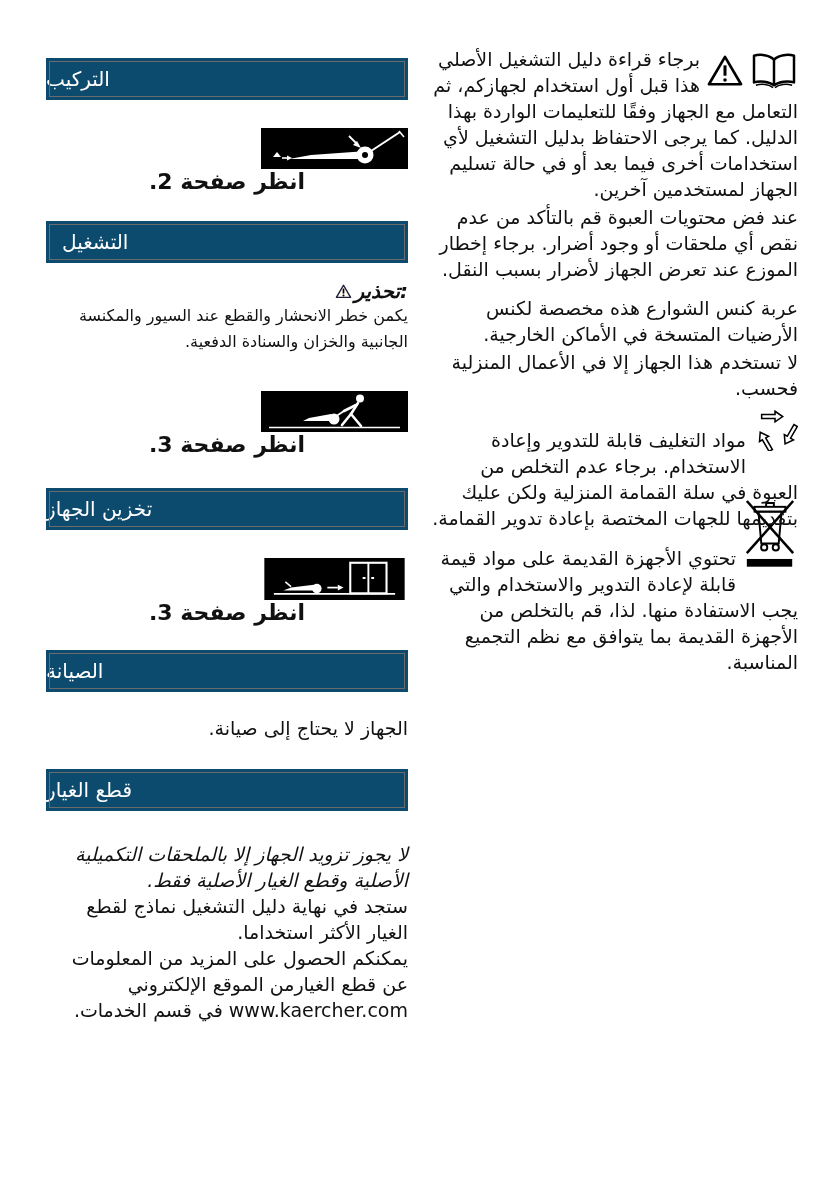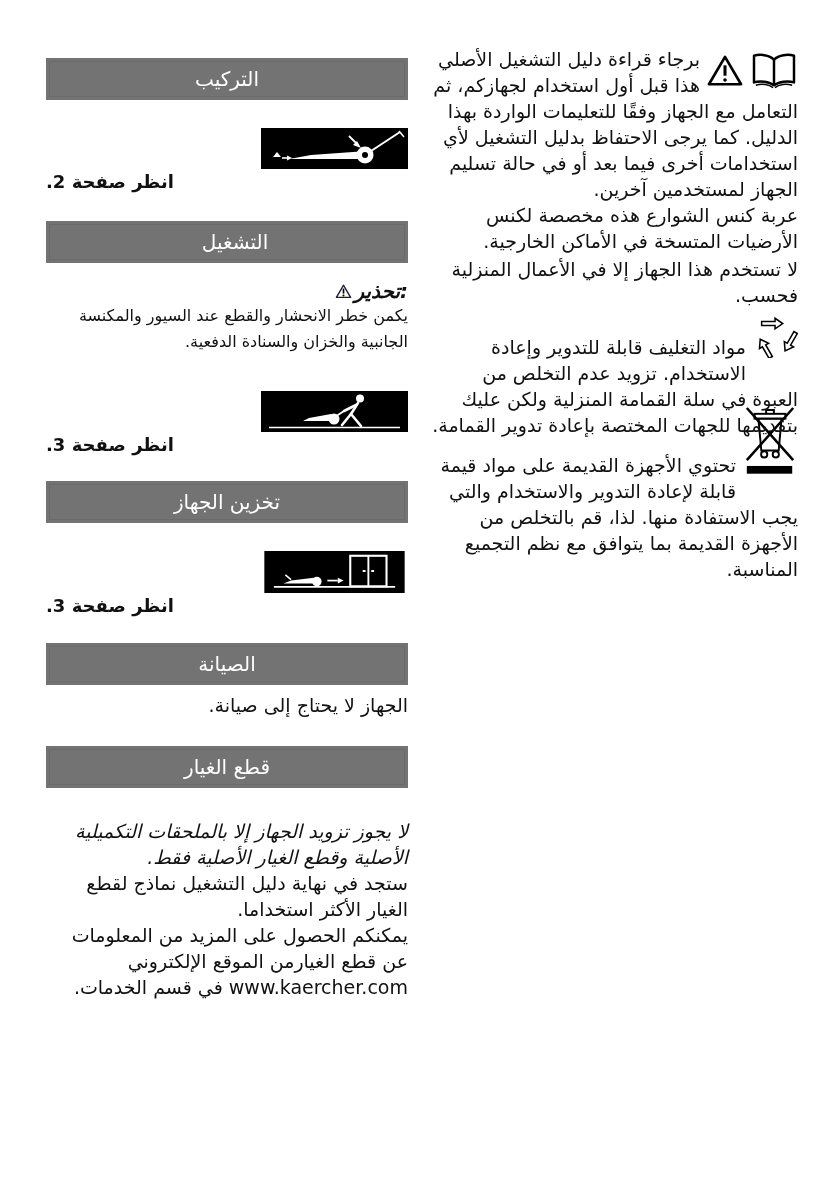--- a/index.html
+++ b/index.html
@@ -7,63 +7,63 @@
     position:relative; width:840px; height:1190px; margin:0 auto;
     background:#ffffff; color:#111;
     font-family:"DejaVu Sans","Liberation Sans",sans-serif;
     overflow:hidden;
   }
   .col { position:absolute; direction:rtl; }
   .col-left  { left:46px;  top:58px; width:362px; }
   .col-right { left:432px; top:38px; width:366px; }
 
   .sec-bar {
-    position:relative; height:42px; background:#737373; color:#fff;
-    display:flex; align-items:center; justify-content:center;
+    position:relative; height:42px; background:#0c4a6e; color:#fff;
+    display:flex; align-items:center; justify-content:flex-end;
     font-size:20px; letter-spacing:.2px;
   }
   .sec-bar::after {
     content:""; position:absolute; inset:3px;
     border:1px solid #6b6b6b; pointer-events:none;
   }
 
   p { margin:0; font-size:19px; line-height:26px; text-align:right; }
 
   .intro-icons { float:right; width:92px; height:46px; margin:2px 0 4px 6px;
                  display:flex; flex-direction:row-reverse; align-items:center; gap:6px; direction:ltr; }
   .recycle-float { float:right; margin:-22px 0 2px 8px; }
   .weee-float    { float:right; margin:-54px 0 0 6px; }
 
   .picto-wrap { text-align:right; }
   .picto-wrap svg { display:inline-block; vertical-align:bottom; }
-  .caption { font-weight:bold; font-size:18px; line-height:26px; text-align:left; }
+  .caption { font-weight:bold; font-size:22px; line-height:26px; text-align:center; }
 
   .warn-head { display:flex; justify-content:flex-end; align-items:center; gap:2px;
                direction:ltr; font-weight:bold; font-style:italic; font-size:20px; line-height:24px; }
   .warn-text { font-size:16px; }
 
   
   .p-intro-1 { padding-top:8px; }
   .p-intro-2 { margin-top:2px; }
   .bar-proper-use { margin-top:20px; }
-  .p-pu-1 { }
+  .p-pu-1 { margin-top:13px; }
   .p-pu-2 { margin-top:2px; }
   .bar-environment { margin-top:17px; }
   .p-env-1 { margin-top:26px; }
   .p-env-2 { margin-top:14px; }
 
   
   .wrap-install { margin-top:28px; }
   .bar-operation { margin-top:26px;padding-left:16px; }
   .warn-head { margin-top:16px; }
   .wrap-operate { margin-top:36px; }
-  .bar-storage { margin-top:23px; }
+  .bar-storage { margin-top:30px; }
   .wrap-store { margin-top:28px; }
   .bar-maint { margin-top:24px; }
-  .p-maint { margin-top:7px;text-align:right; }
+  .p-maint { margin-top:23px;text-align:right; }
   .bar-spare { margin-top:28px; }
   .p-sp-1 { margin-top:30px;font-style:italic; }
 </style>
 </head>
 <body>
 
 <div class="page">
 
   <div class="col col-left">
 
@@ -169,38 +169,39 @@
           </g>
         </svg>
         <svg width="38" height="34" viewBox="0 0 40 36">
           <path d="M20 3 L37 32 L3 32 Z" fill="none" stroke="#000" stroke-width="2.8" stroke-linejoin="round"></path>
           <line x1="20" y1="12" x2="20" y2="23" stroke="#000" stroke-width="3.2"></line>
           <circle cx="20" cy="27.5" r="1.9" fill="#000"></circle>
         </svg>
       </span><span>برجاء قراءة دليل التشغيل الأصلي هذا قبل أول استخدام لجهازكم، ثم التعامل مع الجهاز وفقًا للتعليمات الواردة بهذا الدليل. كما يرجى الاحتفاظ بدليل التشغيل لأي استخدامات أخرى فيما بعد أو في حالة تسليم الجهاز لمستخدمين آخرين.</span>
     </p>
 
+    <p class="p-intro-2">عند فض محتويات العبوة قم بالتأكد من عدم نقص أي ملحقات أو وجود أضرار. برجاء إخطار الموزع عند تعرض الجهاز لأضرار بسبب النقل.</p>
 
     <p class="p-pu-1">عربة كنس الشوارع هذه مخصصة لكنس الأرضيات المتسخة في الأماكن الخارجية.</p>
     <p class="p-pu-2">لا تستخدم هذا الجهاز إلا في الأعمال المنزلية فحسب.</p>
 
 
     <p class="p-env-1">
       <span class="recycle-float">
         <svg width="44" height="46" viewBox="0 0 46 46">
           <defs>
               <path id="ra" d="M8 9 H22 V5.5 L30 11 L22 16.5 V13 H8 Z"></path>
             </defs>
           <g fill="none" stroke="#000" stroke-width="1.6">
             <use href="#ra"></use>
             <use href="#ra" transform="rotate(120 23 26)"></use>
             <use href="#ra" transform="rotate(240 23 26)"></use>
           </g>
         </svg>
-      </span><span>مواد التغليف قابلة للتدوير وإعادة الاستخدام.  تزويد عدم التخلص من العبوة في سلة القمامة المنزلية ولكن عليك بتقديمها للجهات المختصة بإعادة تدوير القمامة.</span>
+      </span><span>مواد التغليف قابلة للتدوير وإعادة الاستخدام.  برجاء عدم التخلص من العبوة في سلة القمامة المنزلية ولكن عليك بتقديمها للجهات المختصة بإعادة تدوير القمامة.</span>
     </p>
 
     <p class="p-env-2">
       <span class="weee-float">
         <svg width="56" height="78" viewBox="0 0 58 80">
           <g fill="none" stroke="#000" stroke-width="2">
             <path d="M17 21 H41 L38 54 H20 Z"></path>
             <rect x="13" y="16" width="32" height="5"></rect>
             <path d="M25 16 V12 H33 V16"></path>
             <circle cx="23" cy="58" r="3.2"></circle>

